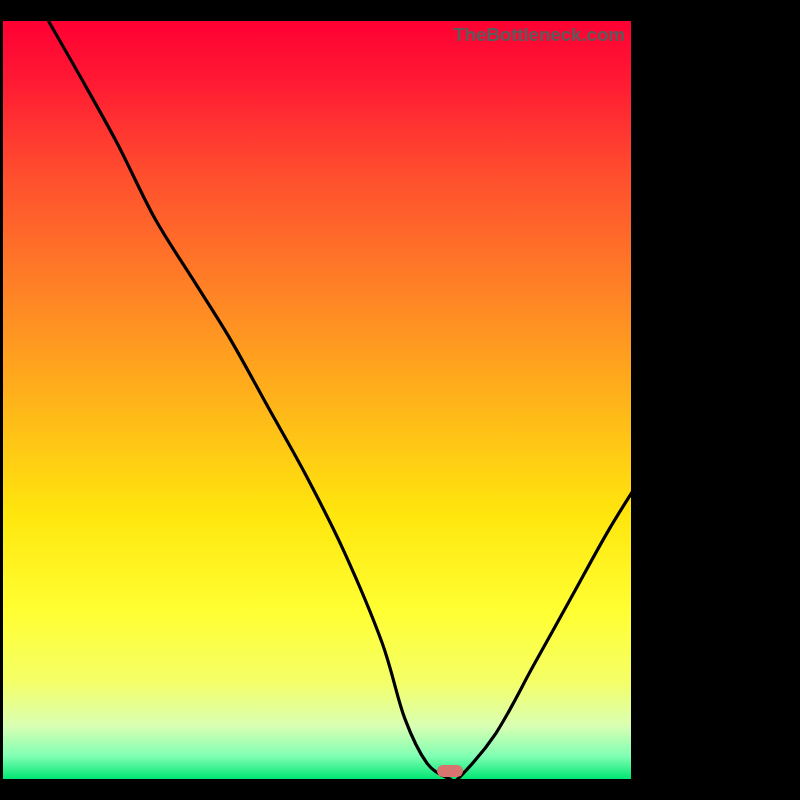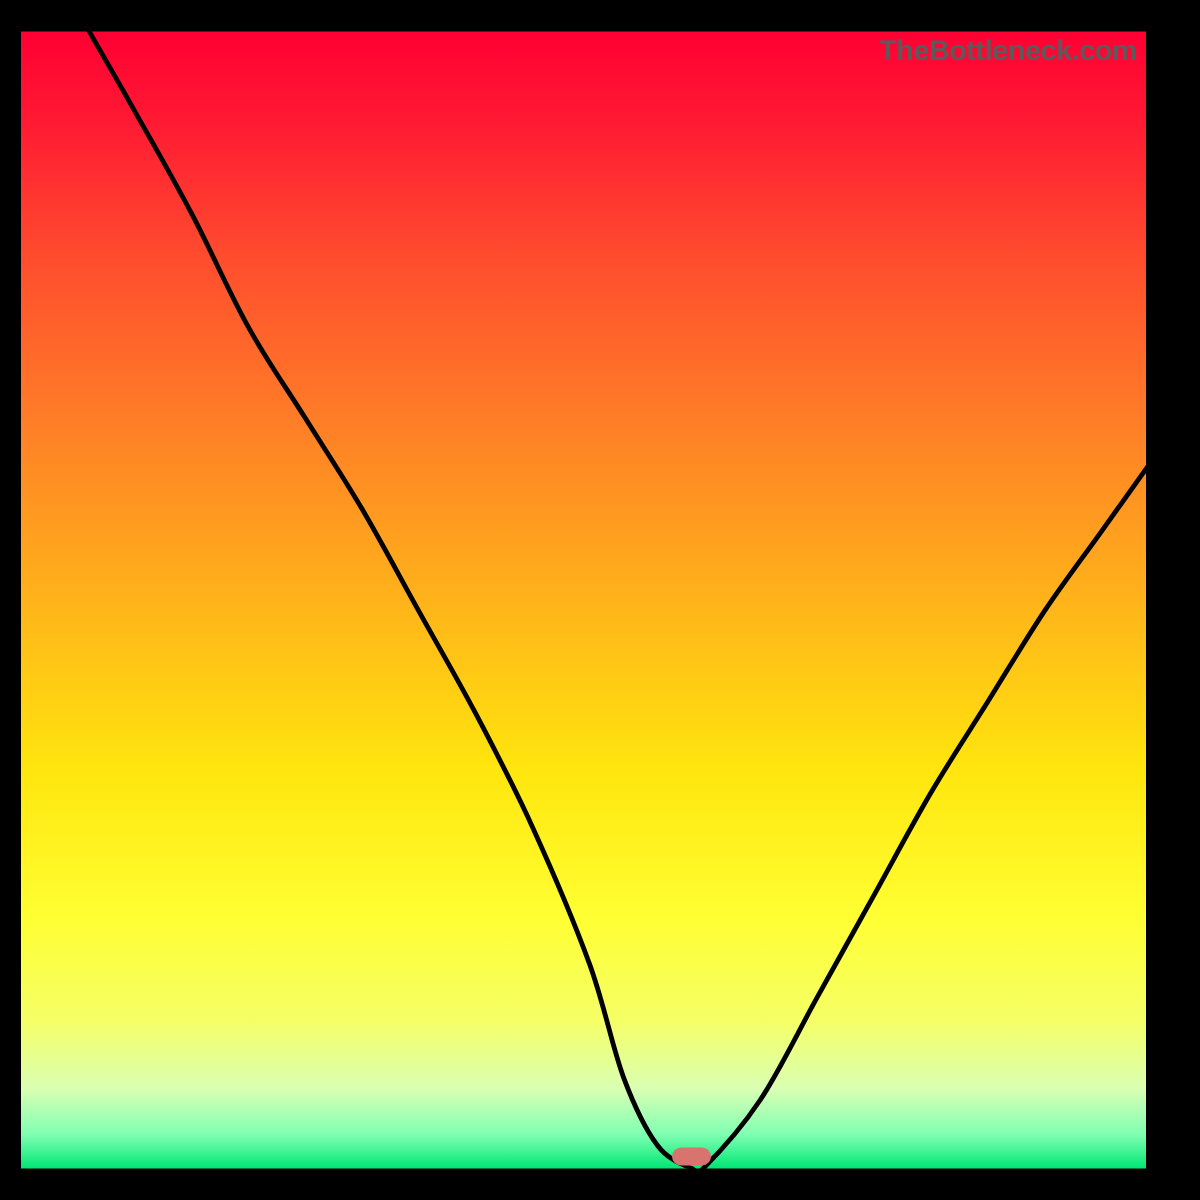--- a/index.html
+++ b/index.html
@@ -5,23 +5,23 @@
   * { margin: 0; padding: 0; box-sizing: border-box; }
   html, body { width: 800px; height: 800px; overflow: hidden; background: #000; }
   .frame {
     position: relative;
     width: 800px;
     height: 800px;
     background: #000;
   }
   .plot-area {
     position: absolute;
-    left: 14px;
+    left: 3px;
     top: 21px;
-    width: 750px;
+    width: 628px;
     height: 758px;
     background: linear-gradient(to bottom,
       #ff0033 0%,
       #ff1a33 8%,
       #ff4d2e 20%,
       #ff8026 35%,
       #ffb31a 50%,
       #ffe60d 65%,
       #ffff33 78%,
       #f5ff66 87%,

